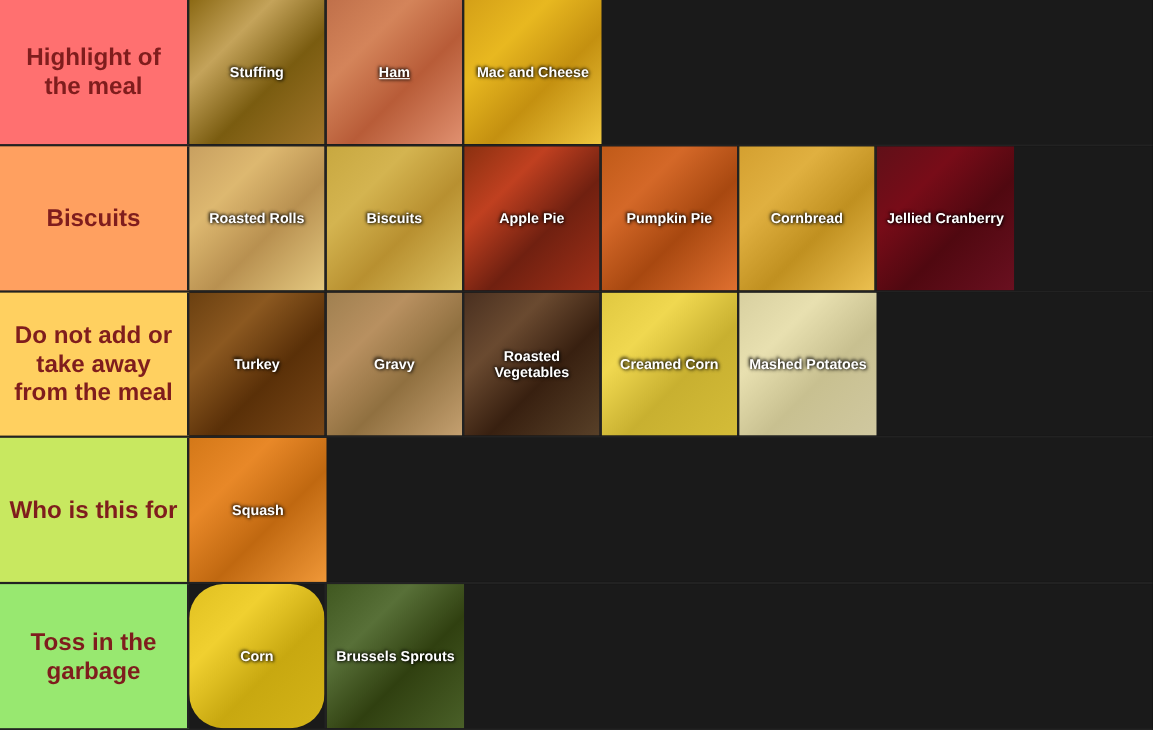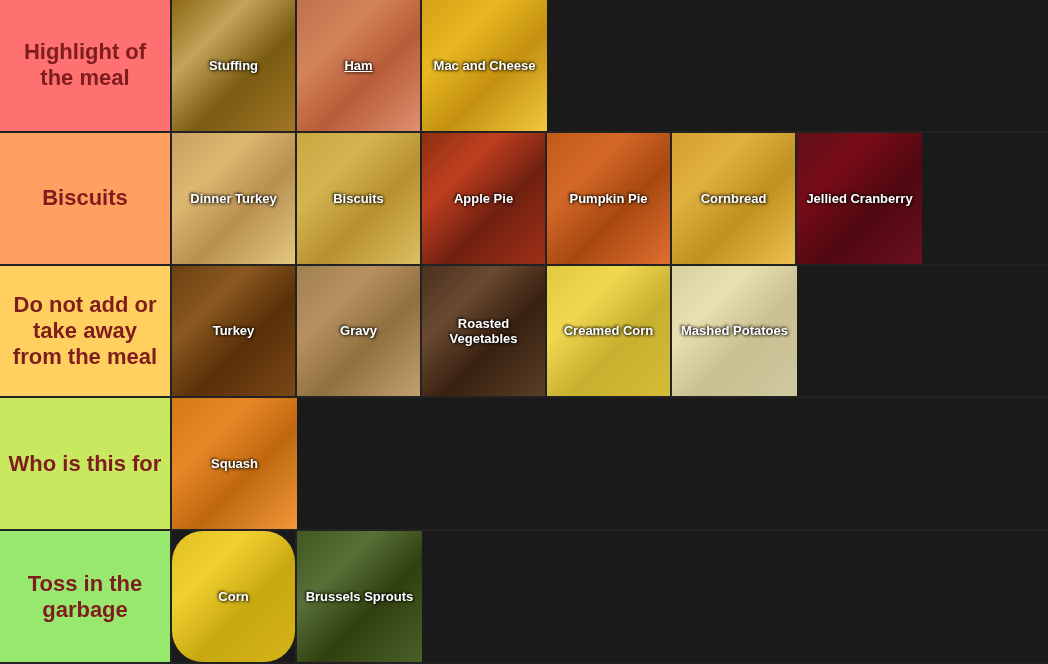--- a/index.html
+++ b/index.html
@@ -112,21 +112,21 @@
         </div>
         <div class="food-item">
           <div class="food-bg mac-bg">Mac and Cheese</div>
         </div>
       </div>
     </div>
     <div class="tier-row">
       <div class="tier-label awesome-label">Biscuits</div>
       <div class="tier-items">
         <div class="food-item">
-          <div class="food-bg dinnerrolls-bg">Dinner Turkey</div>
+          <div class="food-bg dinnerrolls-bg">Roasted Rolls</div>
         </div>
         <div class="food-item">
           <div class="food-bg biscuits-bg">Biscuits</div>
         </div>
         <div class="food-item">
           <div class="food-bg applepie-bg">Apple Pie</div>
         </div>
         <div class="food-item">
           <div class="food-bg pumpkinpie-bg">Pumpkin Pie</div>
         </div>

